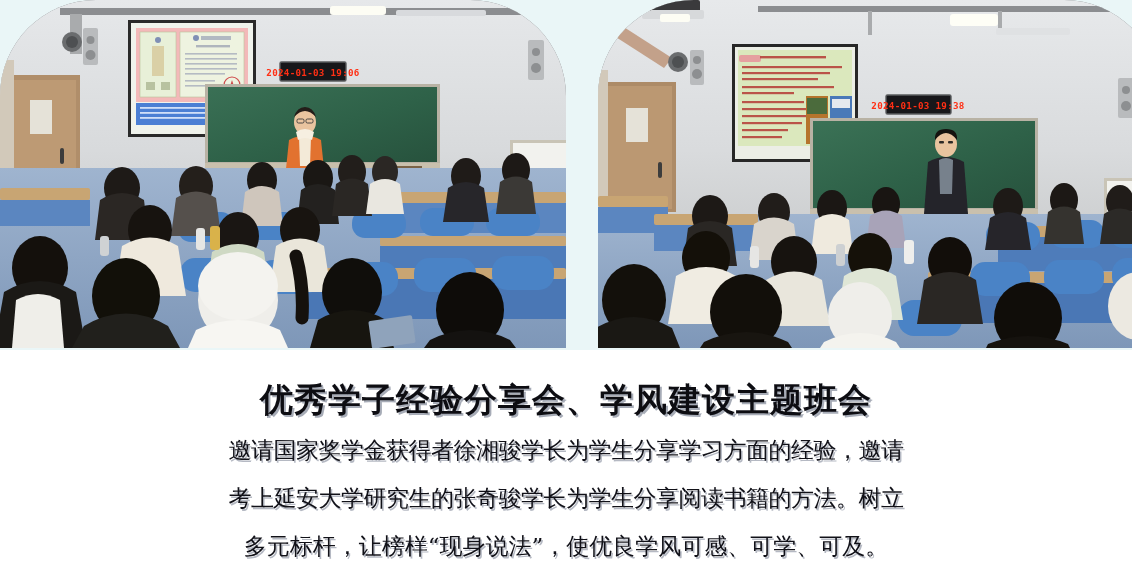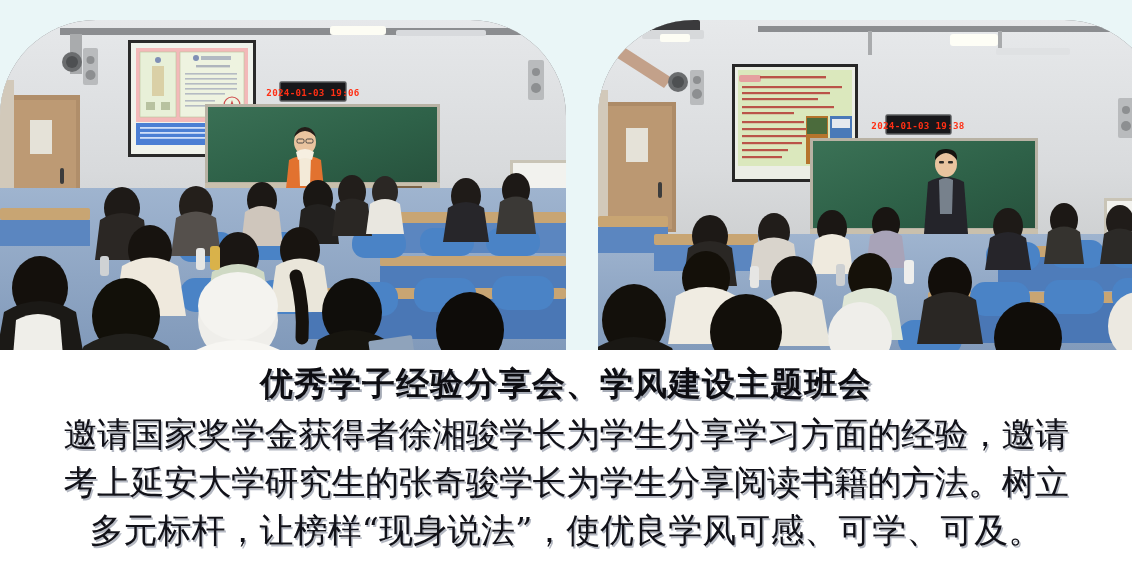--- a/index.html
+++ b/index.html
@@ -15,21 +15,20 @@
     overflow: hidden;
     font-family: "DejaVu Sans", "Liberation Sans", sans-serif;
   }
   
   #photo-strip {
     position: absolute;
     left: 0; top: 0;
     width: 1010px;
     height: 350px;
     background: #eaf6f7;
-    margin-top: 20px;
   }
   .photo {
     position: absolute;
     top: 0;
     height: 348px;
     overflow: hidden;
     background: #6f7276;
   }
   #photo-left  { left: 0px;   width: 566px; border-top-left-radius: 96px;  border-top-right-radius: 96px; }
   #photo-right { left: 598px; width: 562px; border-top-left-radius: 96px;  border-top-right-radius: 96px; }
@@ -45,31 +44,31 @@
     background: #ffffff;
   }
   #caption-title {
     text-align: center;
     font-family: "DejaVu Serif", "Liberation Serif", serif;
     font-weight: bold;
     font-size: 33px;
     line-height: 44px;
     color: #0d0d12;
     letter-spacing: 1px;
-    padding-top: 12px;
+    padding-top: 28px;
     text-shadow: 2px 2px 0 rgba(60,70,95,0.45);
     white-space: nowrap;
   }
   #caption-body {
     margin-top: 4px;
     padding: 0 8px;
   }
   .caption-line {
     font-family: "DejaVu Serif", "Liberation Serif", serif;
-    font-size: 34px;
+    font-size: 23px;
     line-height: 48px;
     color: #111118;
     text-align: center;
     white-space: nowrap;
     text-shadow: 1.5px 1.5px 0 rgba(70,80,105,0.40);
     letter-spacing: 0px;
   }
   .caption-line.l1, .caption-line.l2 { letter-spacing: -0.5px; }
 </style>
 </head>

